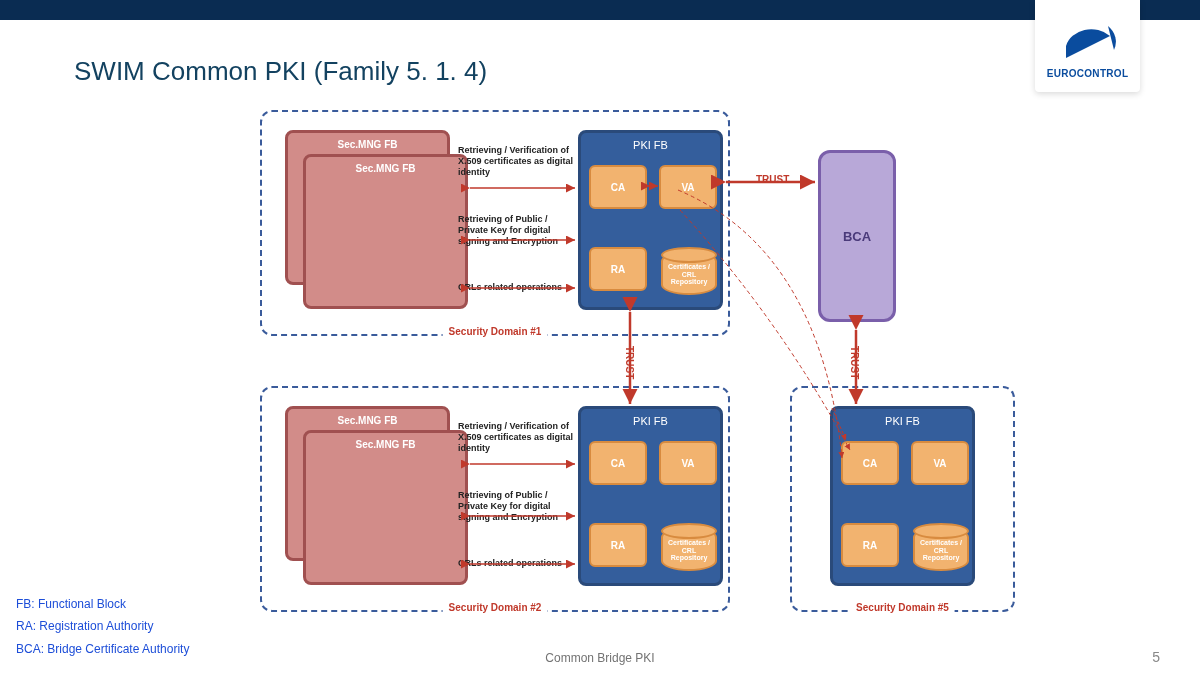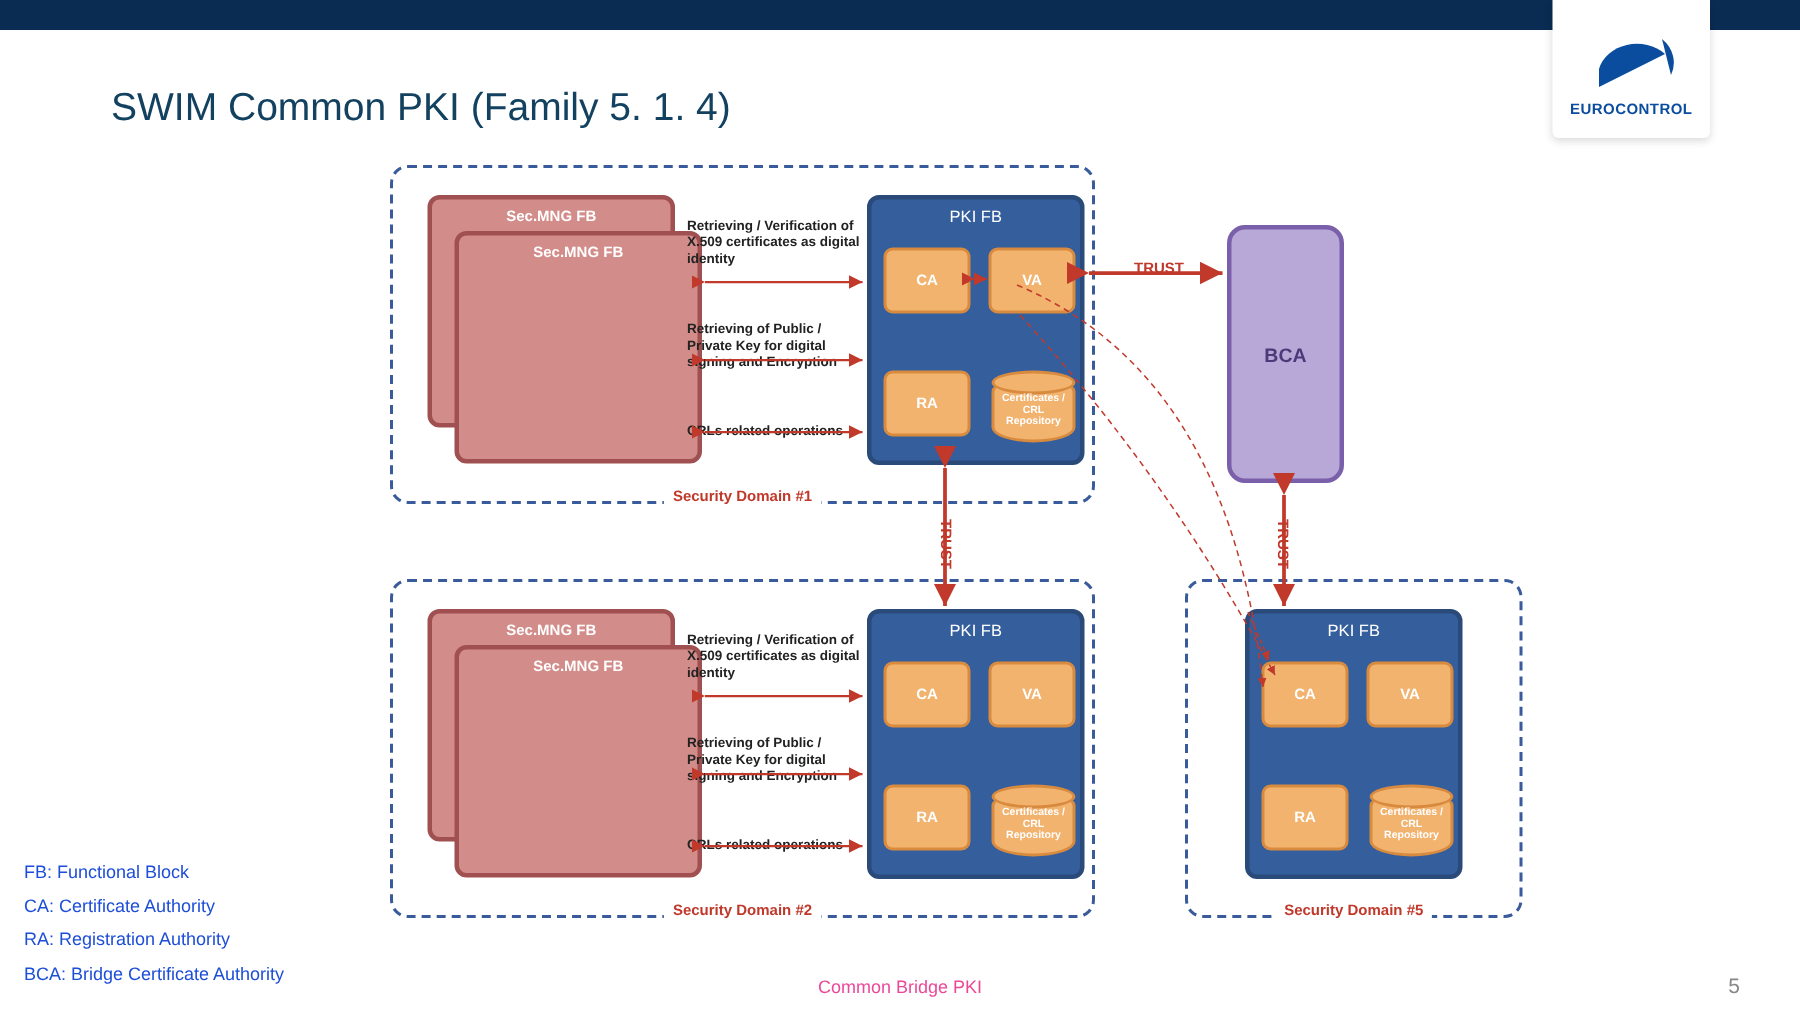--- a/index.html
+++ b/index.html
@@ -20,21 +20,21 @@
 .repo { position:absolute; display:flex; flex-direction:column; align-items:center; width:60px; }
 .repo .can { width:56px; height:44px; background:#f2b36f; border:2px solid #d88b3f; border-radius:28px/10px; position:relative; }
 .repo .can::before { content:''; position:absolute; top:-6px; left:-2px; right:-2px; height:12px; border-radius:50%; background:#f2b36f; border:2px solid #d88b3f; }
 .repo .txt { position:absolute; top:50%; left:50%; transform:translate(-50%,-45%); color:#fff; font-size:7px; font-weight:bold; text-align:center; line-height:1.1; width:48px; }
 .bca { position:absolute; background:#b8a8d8; border:3px solid #7a5faa; border-radius:12px; display:flex; align-items:center; justify-content:center; color:#4a3a7a; font-size:13px; font-weight:bold; }
 .note { position:absolute; font-size:9px; color:#222; font-weight:bold; line-height:1.2; width:118px; }
 .ops { position:absolute; font-size:9px; color:#222; font-weight:bold; }
 .vlabel { position:absolute; color:#c0392b; font-size:10px; font-weight:bold; writing-mode:vertical-rl; background:#fff; padding:4px 0; }
 .hlabel { position:absolute; color:#c0392b; font-size:10px; font-weight:bold; background:#fff; padding:0 4px; }
 .legend { position:absolute; left:0; bottom:14px; font-size:12px; color:#1d4ed8; line-height:1.9; }
-.footer { position:absolute; bottom:10px; left:50%; transform:translateX(-50%); color:#ec4899; font-size:12px; }
+.footer { position:absolute; bottom:10px; left:50%; transform:translateX(-50%); color:#737373; font-size:12px; }
 .pagenum { position:absolute; bottom:10px; right:40px; color:#888; font-size:14px; }
 svg.conn { position:absolute; top:0; left:0; pointer-events:none; overflow:visible; }
 </style>
 </head>
 <body>
 
 <div class="topbar"></div>
 
 <div class="logo-box">
   <svg viewBox="0 0 60 52">
@@ -162,19 +162,18 @@
     <path d="M 618 80 Q 760 140 782 348" stroke="#c0392b" stroke-width="1" stroke-dasharray="4 3" fill="none" marker-end="url(#ah)"></path>
     <path d="M 620 100 Q 720 210 790 340" stroke="#c0392b" stroke-width="1" stroke-dasharray="4 3" fill="none" marker-end="url(#ah)"></path>
 
     <line x1="772" y1="298" x2="786" y2="330" stroke="#c0392b" stroke-width="1" stroke-dasharray="3 2" marker-end="url(#ah)"></line>
   </svg>
 
 </div>
 
 <div class="legend" style="left:16px;">
   <div>FB: Functional Block</div>
-  <div>CA: Certificate Authority</div>
   <div>RA: Registration Authority</div>
   <div>BCA: Bridge Certificate Authority</div>
 </div>
 
 <div class="footer">Common Bridge PKI</div>
 <div class="pagenum">5</div>
 
 </body></html>

